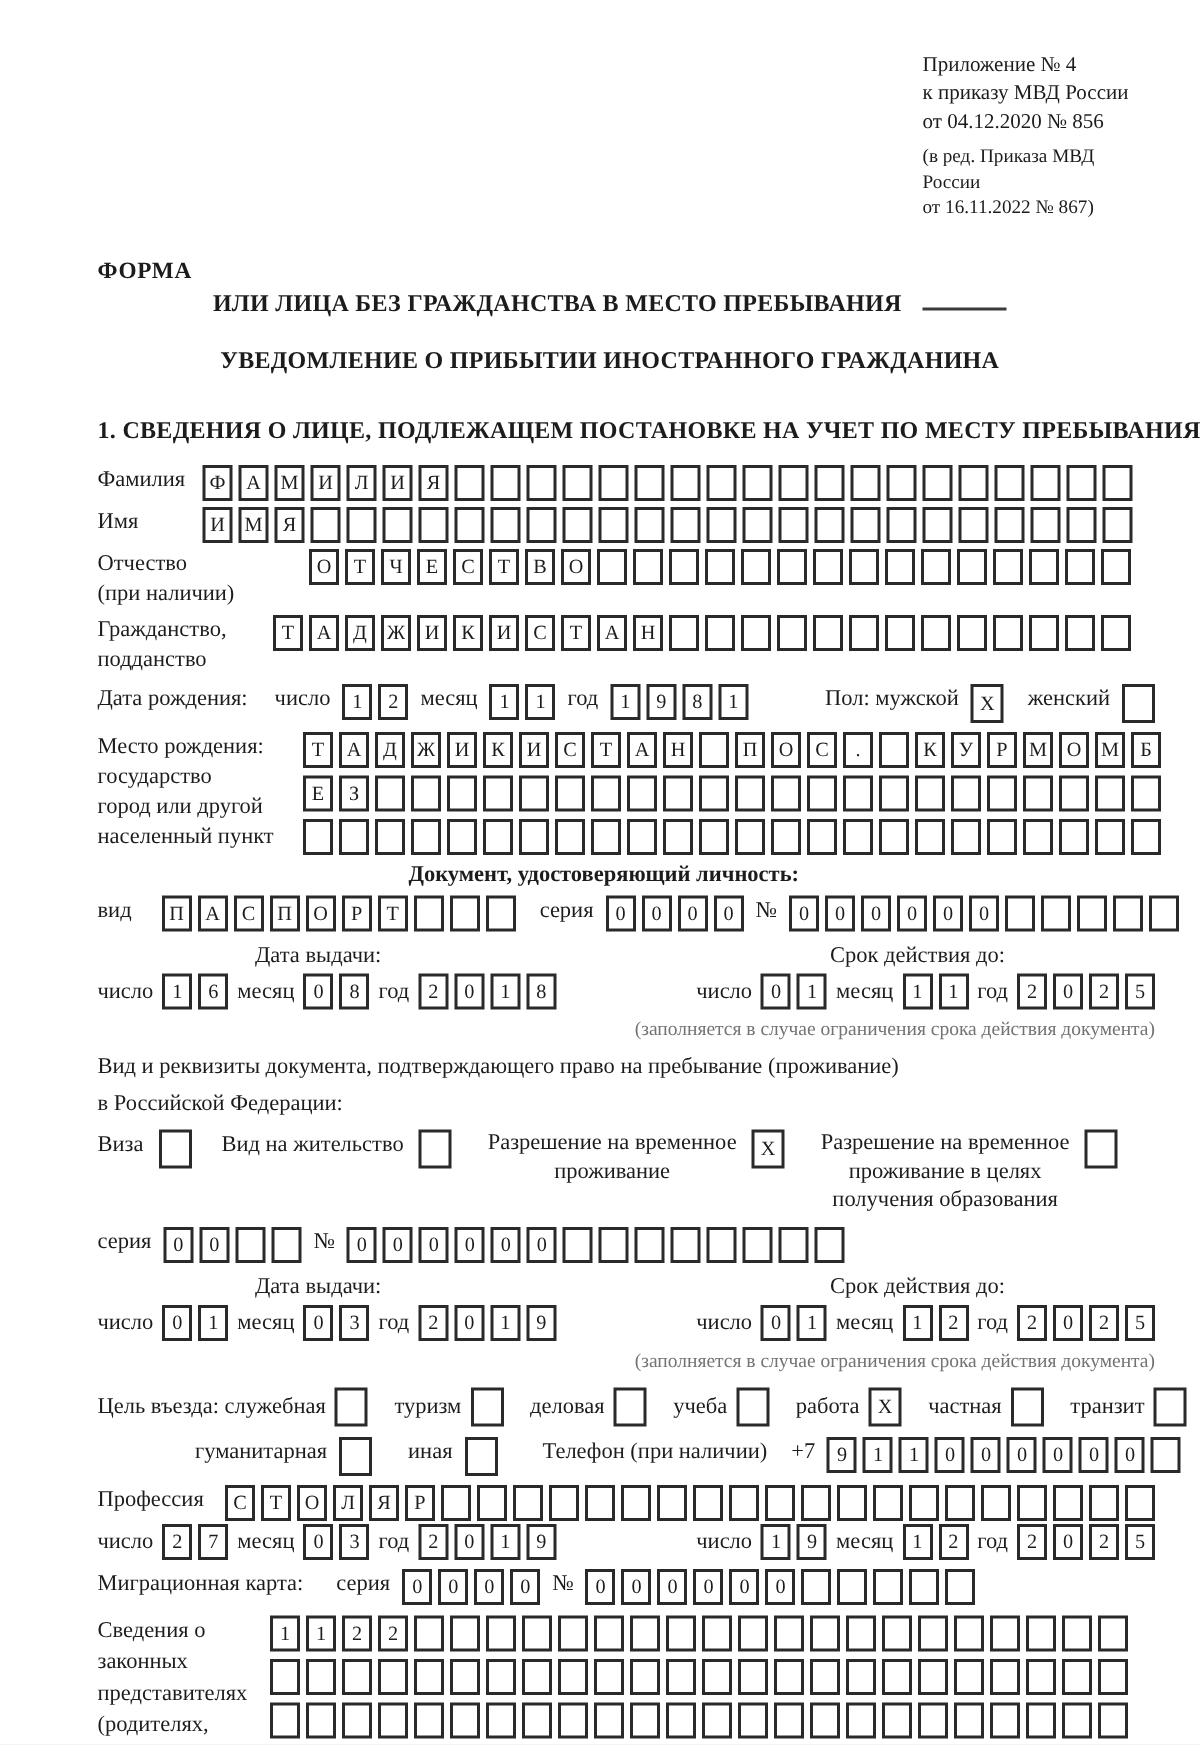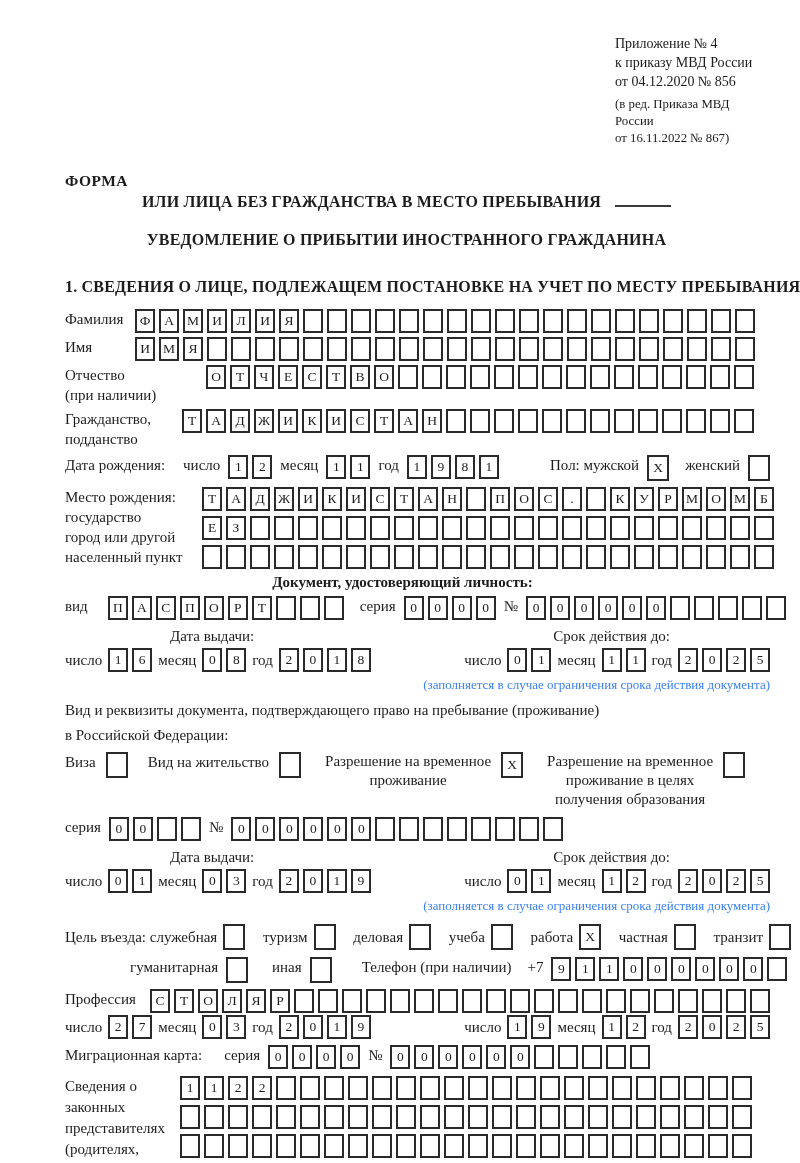--- a/index.html
+++ b/index.html
@@ -44,21 +44,21 @@
   .w-legal  { width:107px; line-height:21px; }
   
   .subhead { text-align:center; font-weight:bold; margin-top:3px; margin-left:-30px; }
   
   .datehead { display:flex; margin-top:6px; }
   .datehead .ih { margin-left:105px; }
   .datehead .vh { margin-left:auto; margin-right:100px; }
   .daterow { display:flex; align-items:center; margin-top:2px; }
   .dgroup { display:flex; align-items:center; gap:6px; }
   .dgroup.right { margin-left:auto; }
-  .note { text-align:right; font-size:13px; margin-top:3px; color:#3b82f6; }
+  .note { text-align:right; font-size:13px; margin-top:3px; color:#737373; }
   .textline { margin-top:5px; }
   
   .r-visa { gap:10px; margin-top:7px; }
   .r-visa .sp1 { margin-left:10px; }
   .r-visa .sp2 { margin-left:14px; }
   
   .r-purpose { justify-content:space-between; gap:0; margin-top:8px; width:726px; }
   .pair { display:flex; align-items:center; gap:6px; }
   .r-human { margin-top:7px; margin-left:65px; gap:8px; }
   .r-human .g1 { margin-left:16px; }

